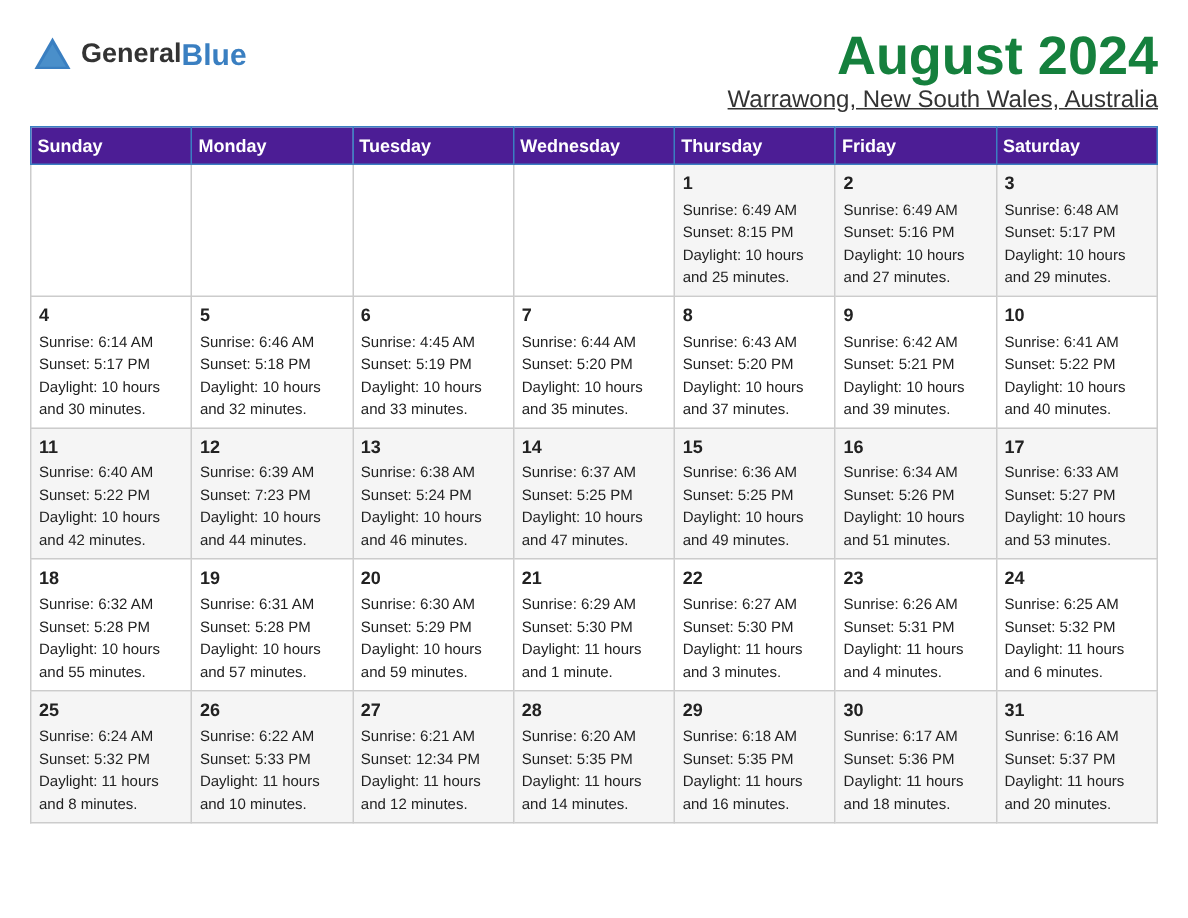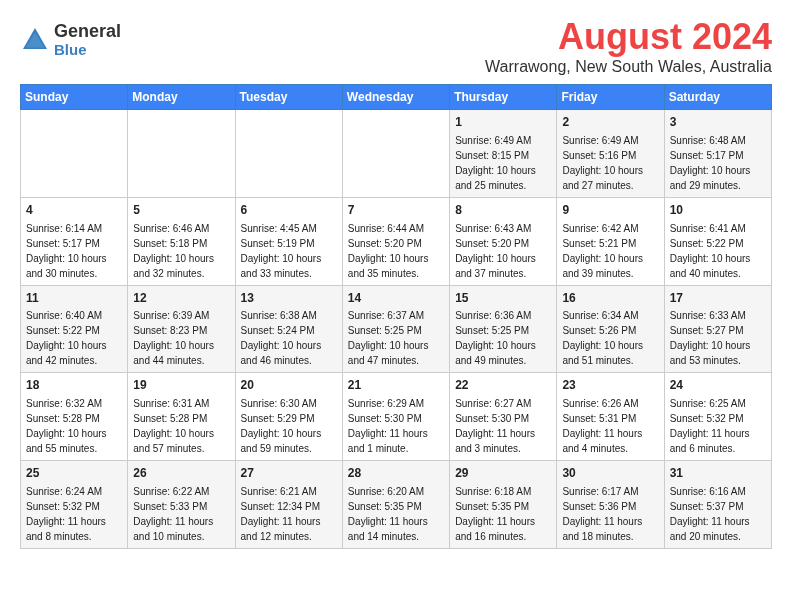--- a/index.html
+++ b/index.html
@@ -16,57 +16,58 @@
       align-items: flex-start;
       margin-bottom: 8px;
     }
     .logo {
       display: flex;
       align-items: center;
       margin-top: 6px;
     }
     .logo-text {
       display: flex;
-      flex-direction: column;
+      flex-direction: row;
       line-height: 1.1;
     }
     .logo-general {
       font-size: 18px;
       font-weight: bold;
       color: #333;
     }
     .logo-blue {
-      font-size: 15px;
+      font-size: 20px;
       font-weight: bold;
       color: #3a7fc1;
     }
     .logo-icon {
       width: 30px;
       height: 30px;
       margin-right: 4px;
     }
     .title-area {
       text-align: right;
     }
     .month-title {
       font-size: 36px;
       font-weight: bold;
-      color: #ef4444;
+      color: #15803d;
     }
     .location-title {
       font-size: 16px;
       color: #333;
+      text-decoration: underline;
     }
     table {
       width: 100%;
       border-collapse: collapse;
       table-layout: fixed;
     }
     thead th {
-      background-color: #3b82f6;
+      background-color: #4c1d95;
       color: #fff;
       font-size: 12px;
       font-weight: bold;
       padding: 5px 4px;
       text-align: left;
       border: 1px solid #3a7fc1;
     }
     tbody td {
       border: 1px solid #ccc;
       vertical-align: top;
@@ -178,21 +179,21 @@
           <div class="cell-content"><span>Sunrise: 6:41 AM</span><br><span>Sunset: 5:22 PM</span><br><span>Daylight: 10 hours and 40 minutes.</span></div>
         </td>
       </tr>
       <tr>
         <td>
           <span class="day-num">11</span>
           <div class="cell-content"><span>Sunrise: 6:40 AM</span><br><span>Sunset: 5:22 PM</span><br><span>Daylight: 10 hours and 42 minutes.</span></div>
         </td>
         <td>
           <span class="day-num">12</span>
-          <div class="cell-content"><span>Sunrise: 6:39 AM</span><br><span>Sunset: 8:23 PM</span><br><span>Daylight: 10 hours and 44 minutes.</span></div>
+          <div class="cell-content"><span>Sunrise: 6:39 AM</span><br><span>Sunset: 7:23 PM</span><br><span>Daylight: 10 hours and 44 minutes.</span></div>
         </td>
         <td>
           <span class="day-num">13</span>
           <div class="cell-content"><span>Sunrise: 6:38 AM</span><br><span>Sunset: 5:24 PM</span><br><span>Daylight: 10 hours and 46 minutes.</span></div>
         </td>
         <td>
           <span class="day-num">14</span>
           <div class="cell-content"><span>Sunrise: 6:37 AM</span><br><span>Sunset: 5:25 PM</span><br><span>Daylight: 10 hours and 47 minutes.</span></div>
         </td>
         <td>

